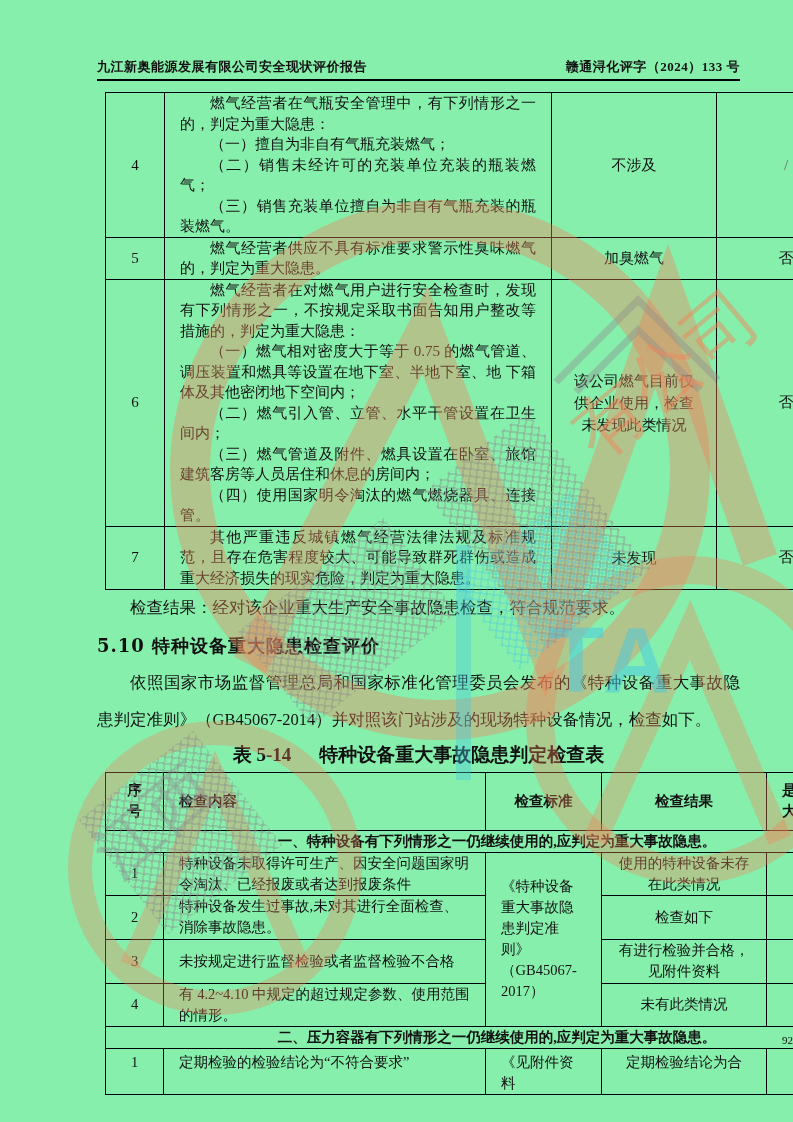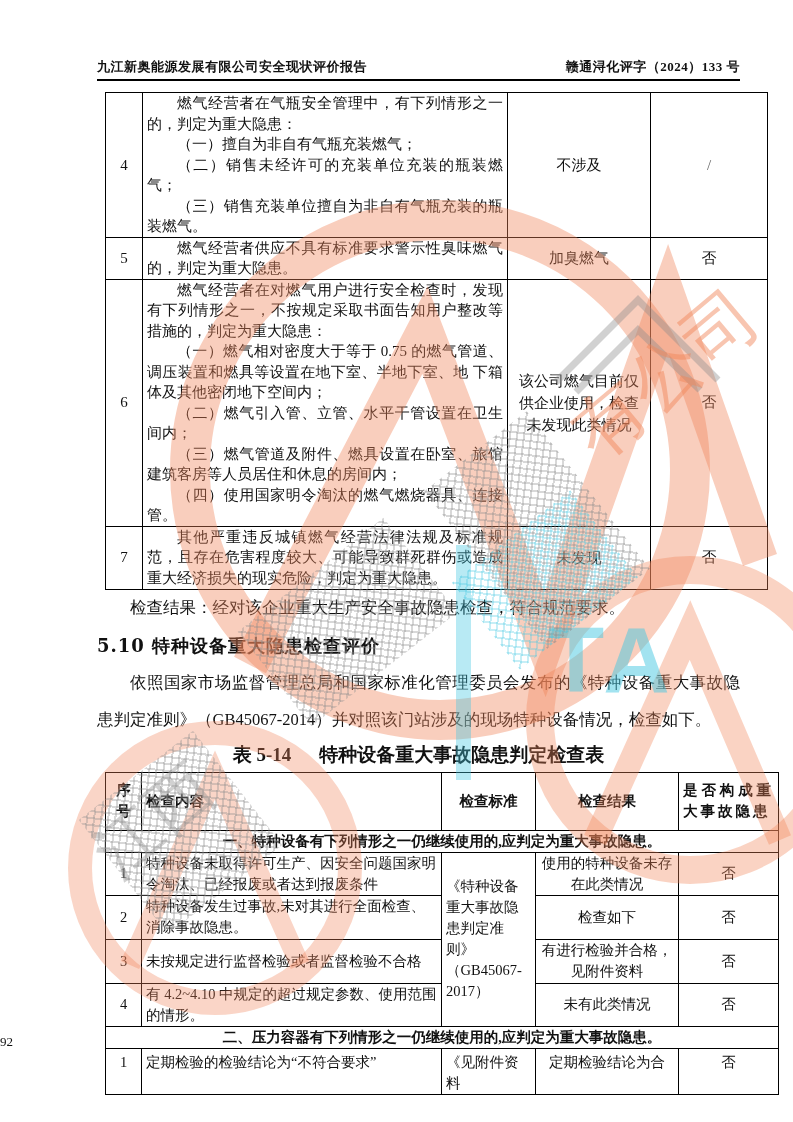--- a/index.html
+++ b/index.html
@@ -1,34 +1,34 @@
 <!DOCTYPE html>
 <html><head>
 <meta charset="utf-8">
 <style>
   html,body{margin:0;padding:0;background:#e8e8e8;}
   .page{
     position:relative;
     width:793px;height:1122px;
     margin:0 auto;
-    background:#ffffff;
+    background:#86efac;
     overflow:hidden;
     font-family:"Liberation Serif","DejaVu Serif",serif;
     color:#111;
   }
   .content{position:absolute;left:97px;top:52px;width:643px;z-index:1;}
   
   .doc-header{
     display:flex;justify-content:space-between;align-items:flex-end;
     font-size:13px;font-weight:bold;letter-spacing:.5px;
     border-bottom:2px solid #000;padding-bottom:3px;min-height:24px;
   }
   
   table{border-collapse:collapse;table-layout:fixed;}
-  td,th{border:1px solid #000;padding:0 4px;vertical-align:middle;overflow:hidden;}
+  td,th{border:1px solid #000;padding:0 15px;vertical-align:middle;overflow:hidden;}
   .t1{width:636px;margin-left:8px;margin-top:11px;font-size:15px;line-height:20.5px;}
   .t1 .c-no{width:28px;text-align:center;}
   .t1 .c-content{width:356px;}
   .t1 .c-result{width:134px;text-align:center;line-height:22px;}
   .t1 .c-major{width:108px;text-align:center;}
   .t1 .r4{height:123px;}
   .t1 .r5{height:40px;}
   .t1 .r6{height:202px;}
   .t1 .r7{height:63px;}
   .para{margin:0;text-indent:2em;text-align:justify;}
@@ -52,21 +52,21 @@
   .t2 .c2-major{width:91px;text-align:center;}
   .t2 .hdr{height:58px;}
   .t2 .hdr .spread{letter-spacing:3px;text-align:justify;}
   .t2 .sec-row{height:21px;font-weight:bold;text-align:center;}
   .t2 .r1{height:43px;}
   .t2 .r2{height:44px;}
   .t2 .r3{height:44px;}
   .t2 .r4b{height:42px;}
   .t2 .rcut{height:28px;vertical-align:top;}
   .t2 .rcut td{vertical-align:top;padding-top:3px;}
-  .page-number{position:absolute;left:0;right:0;top:1034px;text-align:left;font-size:13px;z-index:1;}
+  .page-number{position:absolute;left:0;right:0;top:1034px;text-align:right;font-size:11px;z-index:1;}
   
   .watermark{position:absolute;inset:0;z-index:3;pointer-events:none;}
   .hatch{
     position:absolute;transform:rotate(-38deg);
     background:
       repeating-linear-gradient(45deg, rgba(140,140,140,.34) 0 2px, transparent 2px 7px),
       repeating-linear-gradient(-45deg, rgba(140,140,140,.34) 0 2px, transparent 2px 7px);
   }
   .hatch.cyan{
     background:

